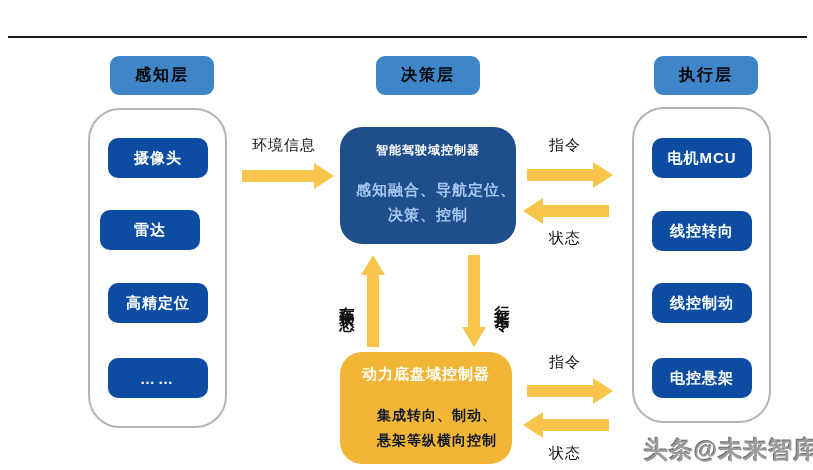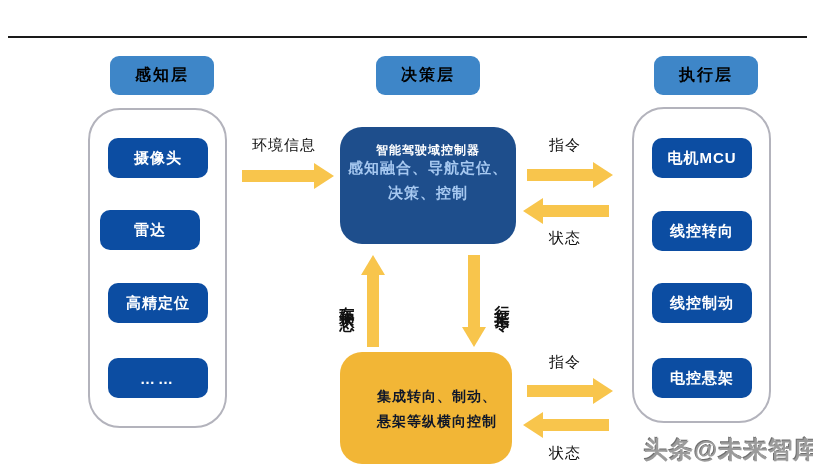--- a/index.html
+++ b/index.html
@@ -59,21 +59,21 @@
     letter-spacing:1px;
   }
 
   .bigbox{
     position:absolute;border-radius:22px;color:#fff;
     text-align:center;font-weight:bold;
   }
   .decision-box{left:340px;top:127px;width:176px;height:117px;background:var(--navy);padding-top:15px;}
   .decision-box .bb-title{font-size:12px;color:#fff;letter-spacing:1px;}
   .decision-box .bb-line{font-size:15px;color:var(--lightblue-text);letter-spacing:1px;}
-  .decision-box .bb-line1{}
+  .decision-box .bb-line1{margin-top:22px;text-align:right;}
   .decision-box .bb-line2{margin-top:6px;}
   .chassis-box{left:340px;top:352px;width:172px;height:112px;background:var(--gold);padding-top:13px;}
   .chassis-box .bb-title{font-size:15px;color:#fff;letter-spacing:1px;}
   .chassis-box .bb-line{font-size:14px;color:#0f172a;letter-spacing:1px;padding-left:22px;}
   .chassis-box .bb-line1{margin-top:23px;}
   .chassis-box .bb-line2{margin-top:7px;}
 
   .lbl{
     position:absolute;font-size:15px;font-weight:normal;color:#111;
     text-align:center;letter-spacing:1px;
@@ -151,20 +151,21 @@
     <div class="head"></div>
     <div class="shaft"></div>
   </div>
   <div class="arrow-d" style="left:462px;top:255px;height:92px;">
     <div class="shaft"></div>
     <div class="head"></div>
   </div>
   <div class="vlbl" style="left:492px;top:261px;height:80px;">行车指令</div>
 
   <div class="bigbox chassis-box">
+    <div class="bb-title">动力底盘域控制器</div>
     <div class="bb-line bb-line1">集成转向、制动、</div>
     <div class="bb-line bb-line2">悬架等纵横向控制</div>
   </div>
 
   <div class="lbl" style="left:543px;top:353px;width:44px;">指令</div>
   <div class="arrow-r" style="left:527px;top:378px;width:86px;">
     <div class="shaft"></div>
     <div class="head"></div>
   </div>
   <div class="arrow-l" style="left:523px;top:412px;width:86px;">

